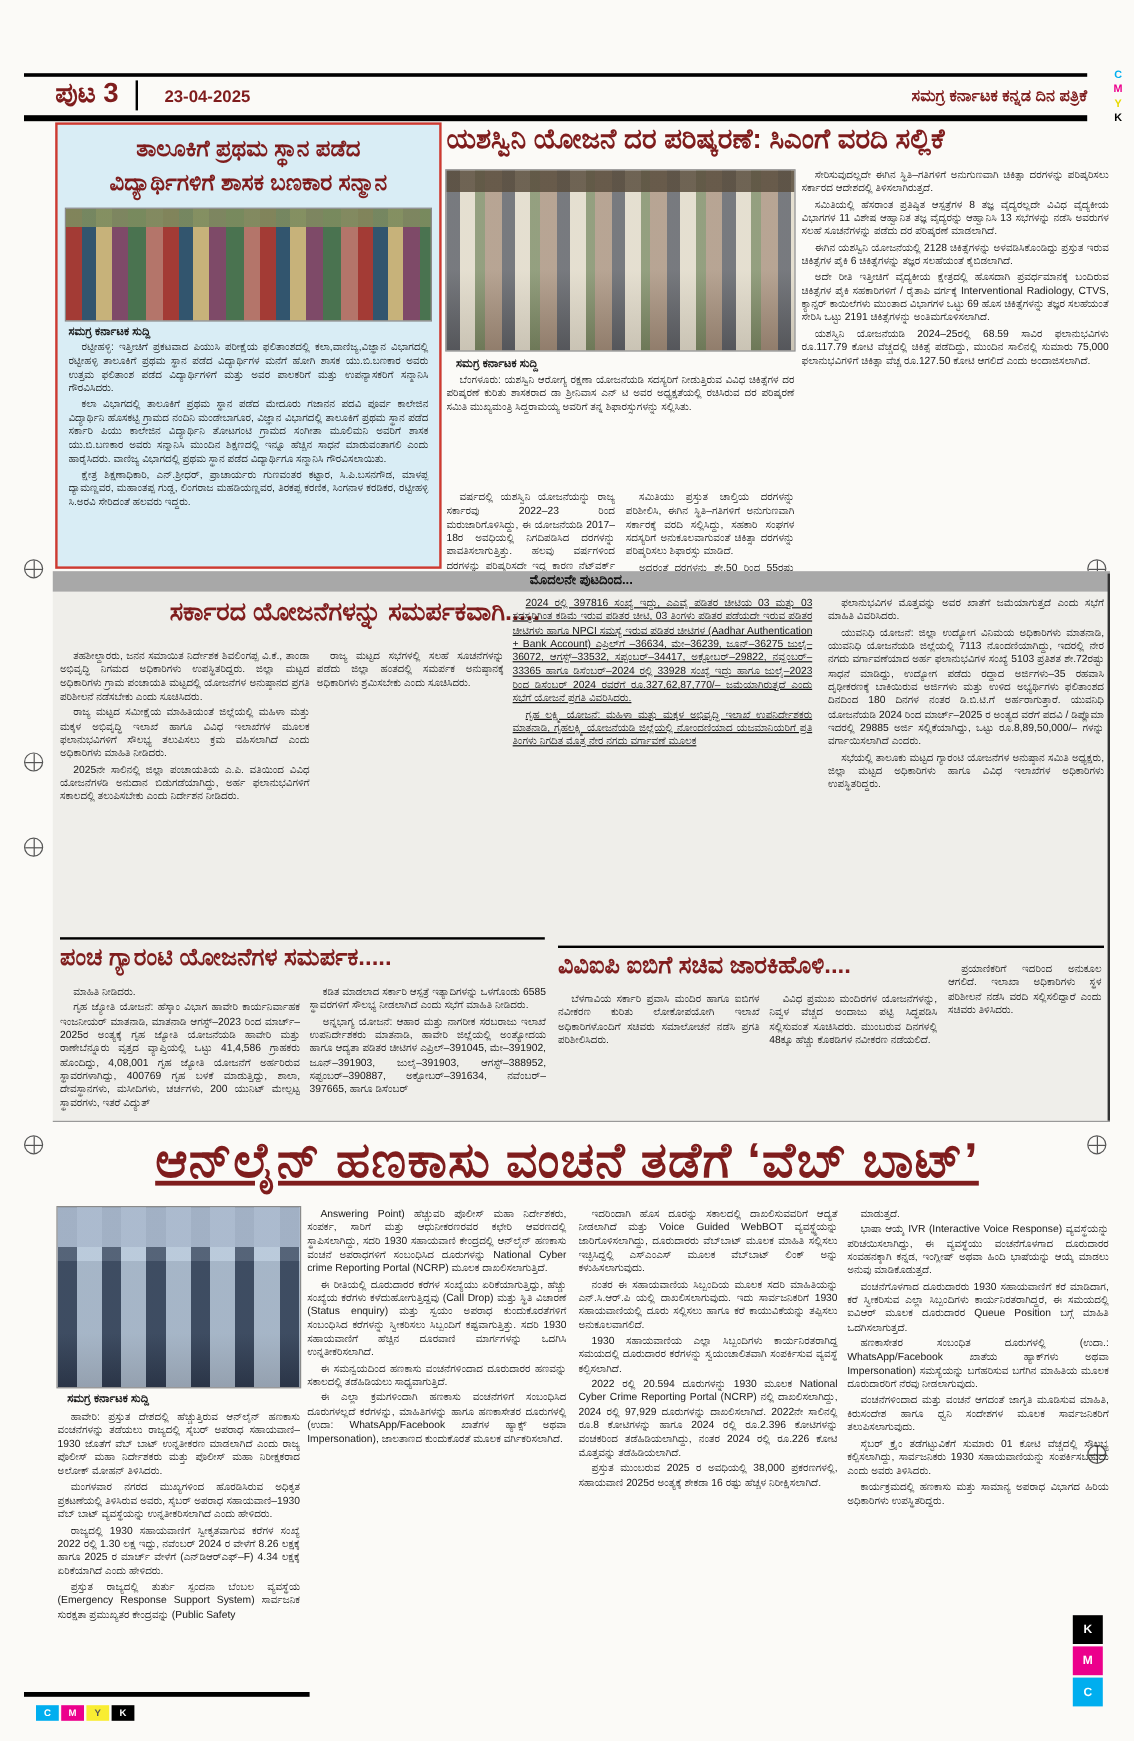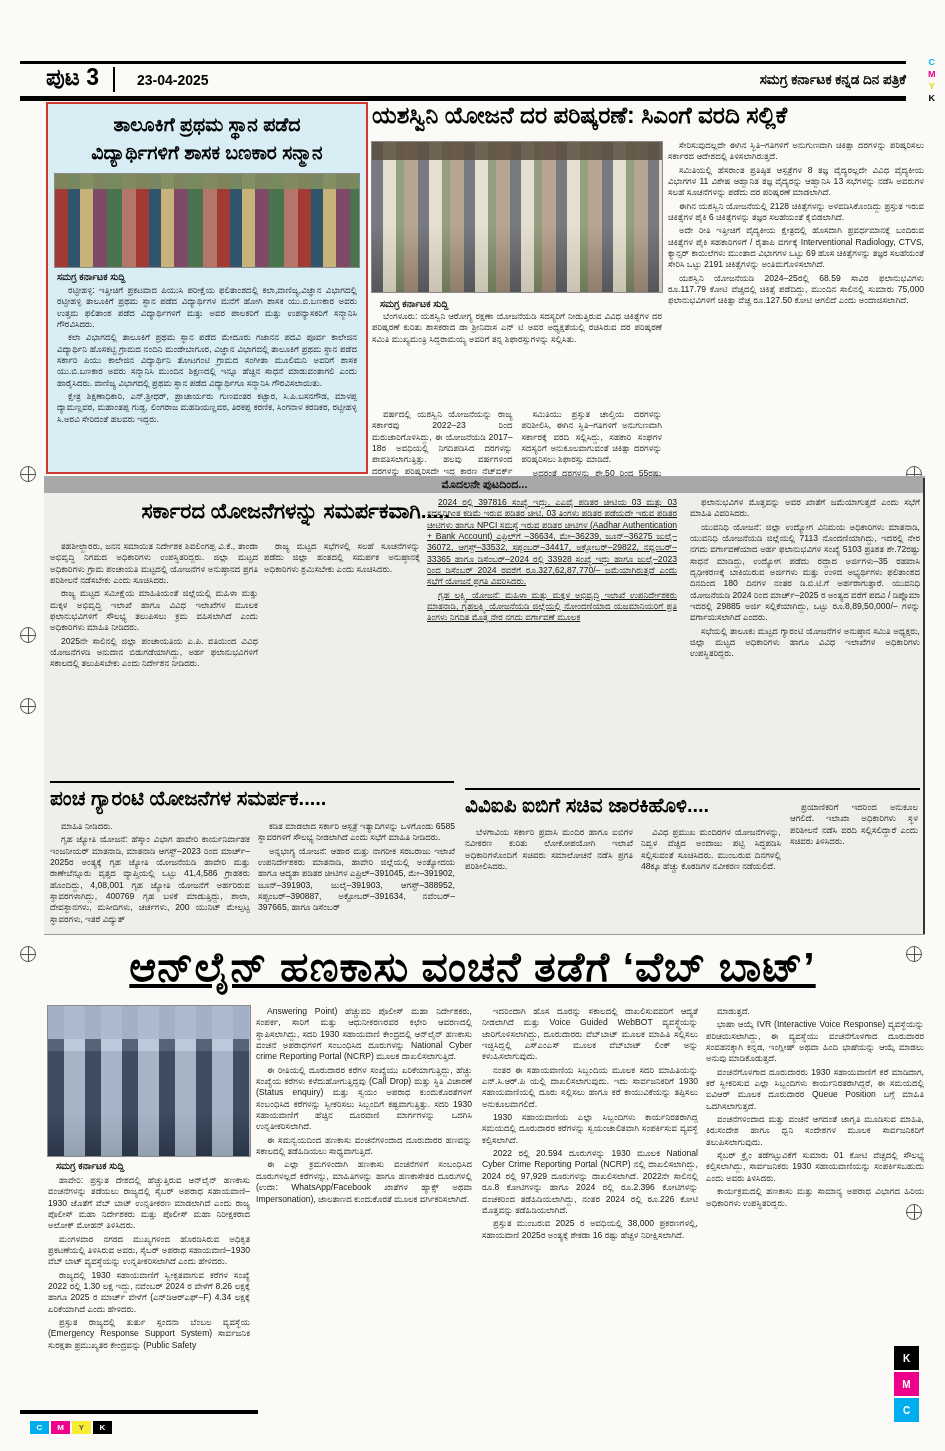--- a/index.html
+++ b/index.html
@@ -3,21 +3,21 @@
 <meta charset="utf-8">
 <style>
   html,body{margin:0;padding:0;background:#fff;}
   .page{position:relative;width:945px;height:1451px;background:#fbfaf7;
         font-family:"Liberation Sans","DejaVu Sans",sans-serif;color:#161616;overflow:hidden;}
   .abs{position:absolute;}
   .rule{background:#000;}
   .bt{font-size:8.6px;line-height:1.32;text-align:justify;}
   .bt p{margin:0 0 2px 0;text-indent:11px;}
   .byline{font-size:9.5px;font-weight:bold;}
-  .hl{font-weight:bold;color:#000000;}
+  .hl{font-weight:bold;color:#7f1d1d;}
   .regmark{width:14px;height:14px;border:1.2px solid #555;border-radius:50%;
     background:linear-gradient(#555,#555) center/140% 1px no-repeat,
                linear-gradient(#555,#555) center/1px 140% no-repeat;}
   .photo{outline:1px solid #8a8a8a;}
   .photo1{background:
      linear-gradient(180deg,rgba(125,140,95,.9) 0 16%,rgba(0,0,0,0) 16%),
      repeating-linear-gradient(90deg,#a33b35 0 13px,#32556e 13px 25px,#c7b27a 25px 38px,#7e4a68 38px 52px,#4a7350 52px 67px,#b4756a 67px 81px),
      linear-gradient(180deg,#cbbb93,#a8906a);}
   .photo2{background:
      linear-gradient(180deg,rgba(90,78,62,.85) 0 12%,rgba(0,0,0,0) 12%),
@@ -159,20 +159,21 @@
     <p>ಇದರಿಂದಾಗಿ ಹೊಸ ದೂರನ್ನು ಸಕಾಲದಲ್ಲಿ ದಾಖಲಿಸುವವರಿಗೆ ಆದ್ಯತೆ ನೀಡಲಾಗಿದೆ ಮತ್ತು Voice Guided WebBOT ವ್ಯವಸ್ಥ್ಥೆಯನ್ನು ಜಾರಿಗೊಳಿಸಲಾಗಿದ್ದು, ದೂರುದಾರರು ವೆಬ್‌ಬಾಟ್ ಮೂಲಕ ಮಾಹಿತಿ ಸಲ್ಲಿಸಲು ಇಚ್ಛಿಸಿದ್ದಲ್ಲಿ ಎಸ್‌ಎಂಎಸ್ ಮೂಲಕ ವೆಬ್‌ಬಾಟ್ ಲಿಂಕ್ ಅನ್ನು ಕಳುಹಿಸಲಾಗುವುದು.</p>
     <p>ನಂತರ ಈ ಸಹಾಯವಾಣಿಯ ಸಿಬ್ಬಂದಿಯ ಮೂಲಕ ಸದರಿ ಮಾಹಿತಿಯನ್ನು ಎನ್.ಸಿ.ಆರ್.ಪಿ ಯಲ್ಲಿ ದಾಖಲಿಸಲಾಗುವುದು. ಇದು ಸಾರ್ವಜನಿಕರಿಗೆ 1930 ಸಹಾಯವಾಣಿಯಲ್ಲಿ ದೂರು ಸಲ್ಲಿಸಲು ಹಾಗೂ ಕರೆ ಕಾಯುವಿಕೆಯನ್ನು ತಪ್ಪಿಸಲು ಅನುಕೂಲವಾಗಲಿದೆ.</p>
     <p>1930 ಸಹಾಯವಾಣಿಯ ಎಲ್ಲಾ ಸಿಬ್ಬಂದಿಗಳು ಕಾರ್ಯನಿರತರಾಗಿದ್ದ ಸಮಯದಲ್ಲಿ ದೂರುದಾರರ ಕರೆಗಳನ್ನು ಸ್ವಯಂಚಾಲಿತವಾಗಿ ಸಂಪರ್ಕಿಸುವ ವ್ಯವಸ್ಥೆ ಕಲ್ಪಿಸಲಾಗಿದೆ.</p>
     <p>2022 ರಲ್ಲಿ 20.594 ದೂರುಗಳನ್ನು 1930 ಮೂಲಕ National Cyber Crime Reporting Portal (NCRP) ನಲ್ಲಿ ದಾಖಲಿಸಲಾಗಿದ್ದು, 2024 ರಲ್ಲಿ 97,929 ದೂರುಗಳನ್ನು ದಾಖಲಿಸಲಾಗಿದೆ. 2022ನೇ ಸಾಲಿನಲ್ಲಿ ರೂ.8 ಕೋಟಿಗಳನ್ನು ಹಾಗೂ 2024 ರಲ್ಲಿ ರೂ.2.396 ಕೋಟಿಗಳನ್ನು ವಂಚಕರಿಂದ ತಡೆಹಿಡಿಯಲಾಗಿದ್ದು, ನಂತರ 2024 ರಲ್ಲಿ ರೂ.226 ಕೋಟಿ ಮೊತ್ತವನ್ನು ತಡೆಹಿಡಿಯಲಾಗಿದೆ.</p>
     <p>ಪ್ರಸ್ತುತ ಮುಂಬರುವ 2025 ರ ಅವಧಿಯಲ್ಲಿ 38,000 ಪ್ರಕರಣಗಳಲ್ಲಿ, ಸಹಾಯವಾಣಿ 2025ರ ಅಂತ್ಯಕ್ಕೆ ಶೇಕಡಾ 16 ರಷ್ಟು ಹೆಚ್ಚಳ ನಿರೀಕ್ಷಿಸಲಾಗಿದೆ.</p>
   </div>
   <div class="abs bt colblock" style="left:706px;top:1006px;width:218px;height:436px;">
     <p>ಮಾಡುತ್ತದೆ.</p>
     <p>ಭಾಷಾ ಆಯ್ಕೆ IVR (Interactive Voice Response) ವ್ಯವಸ್ಥೆಯನ್ನು ಪರಿಚಯಿಸಲಾಗಿದ್ದು, ಈ ವ್ಯವಸ್ಥೆಯು ವಂಚನೆಗೊಳಗಾದ ದೂರುದಾರರ ಸಂವಹನಕ್ಕಾಗಿ ಕನ್ನಡ, ಇಂಗ್ಲೀಷ್ ಅಥವಾ ಹಿಂದಿ ಭಾಷೆಯನ್ನು ಆಯ್ಕೆ ಮಾಡಲು ಅನುವು ಮಾಡಿಕೊಡುತ್ತದೆ.</p>
     <p>ವಂಚನೆಗೊಳಗಾದ ದೂರುದಾರರು 1930 ಸಹಾಯವಾಣಿಗೆ ಕರೆ ಮಾಡಿದಾಗ, ಕರೆ ಸ್ವೀಕರಿಸುವ ಎಲ್ಲಾ ಸಿಬ್ಬಂದಿಗಳು ಕಾರ್ಯನಿರತರಾಗಿದ್ದರೆ, ಈ ಸಮಯದಲ್ಲಿ ಐವಿಆರ್ ಮೂಲಕ ದೂರುದಾರರ Queue Position ಬಗ್ಗೆ ಮಾಹಿತಿ ಒದಗಿಸಲಾಗುತ್ತದೆ.</p>
+    <p>ಹಣಕಾಸೇತರ ಸಂಬಂಧಿತ ದೂರುಗಳಲ್ಲಿ (ಉದಾ.: WhatsApp/Facebook ಖಾತೆಯ ಹ್ಯಾಕ್‌ಗಳು ಅಥವಾ Impersonation) ಸಮಸ್ಯೆಯನ್ನು ಬಗೆಹರಿಸುವ ಬಗೆಗಿನ ಮಾಹಿತಿಯ ಮೂಲಕ ದೂರುದಾರರಿಗೆ ನೆರವು ನೀಡಲಾಗುವುದು.</p>
     <p>ವಂಚನೆಗಳಿಂದಾದ ಮತ್ತು ವಂಚನೆ ಆಗದಂತೆ ಜಾಗೃತಿ ಮೂಡಿಸುವ ಮಾಹಿತಿ, ಕಿರುಸಂದೇಶ ಹಾಗೂ ಧ್ವನಿ ಸಂದೇಶಗಳ ಮೂಲಕ ಸಾರ್ವಜನಿಕರಿಗೆ ತಲುಪಿಸಲಾಗುವುದು.</p>
     <p>ಸೈಬರ್ ಕ್ರೈಂ ತಡೆಗಟ್ಟುವಿಕೆಗೆ ಸುಮಾರು 01 ಕೋಟಿ ವೆಚ್ಚದಲ್ಲಿ ಸೌಲಭ್ಯ ಕಲ್ಪಿಸಲಾಗಿದ್ದು, ಸಾರ್ವಜನಿಕರು 1930 ಸಹಾಯವಾಣಿಯನ್ನು ಸಂಪರ್ಕಿಸಬಹುದು ಎಂದು ಅವರು ತಿಳಿಸಿದರು.</p>
     <p>ಕಾರ್ಯಕ್ರಮದಲ್ಲಿ ಹಣಕಾಸು ಮತ್ತು ಸಾಮಾನ್ಯ ಅಪರಾಧ ವಿಭಾಗದ ಹಿರಿಯ ಅಧಿಕಾರಿಗಳು ಉಪಸ್ಥಿತರಿದ್ದರು.</p>
   </div>
 
   <div class="abs rule" style="left:20px;top:1410px;width:238px;height:4px;"></div>
   <div class="abs" style="left:30px;top:1421px;display:flex;gap:2px;">
     <div class="sq" style="width:19px;height:13px;background:#00aeef;color:#fff;">C</div>
     <div class="sq" style="width:19px;height:13px;background:#ec008c;color:#fff;">M</div>
     <div class="sq" style="width:19px;height:13px;background:#f9ed32;color:#555;">Y</div>

